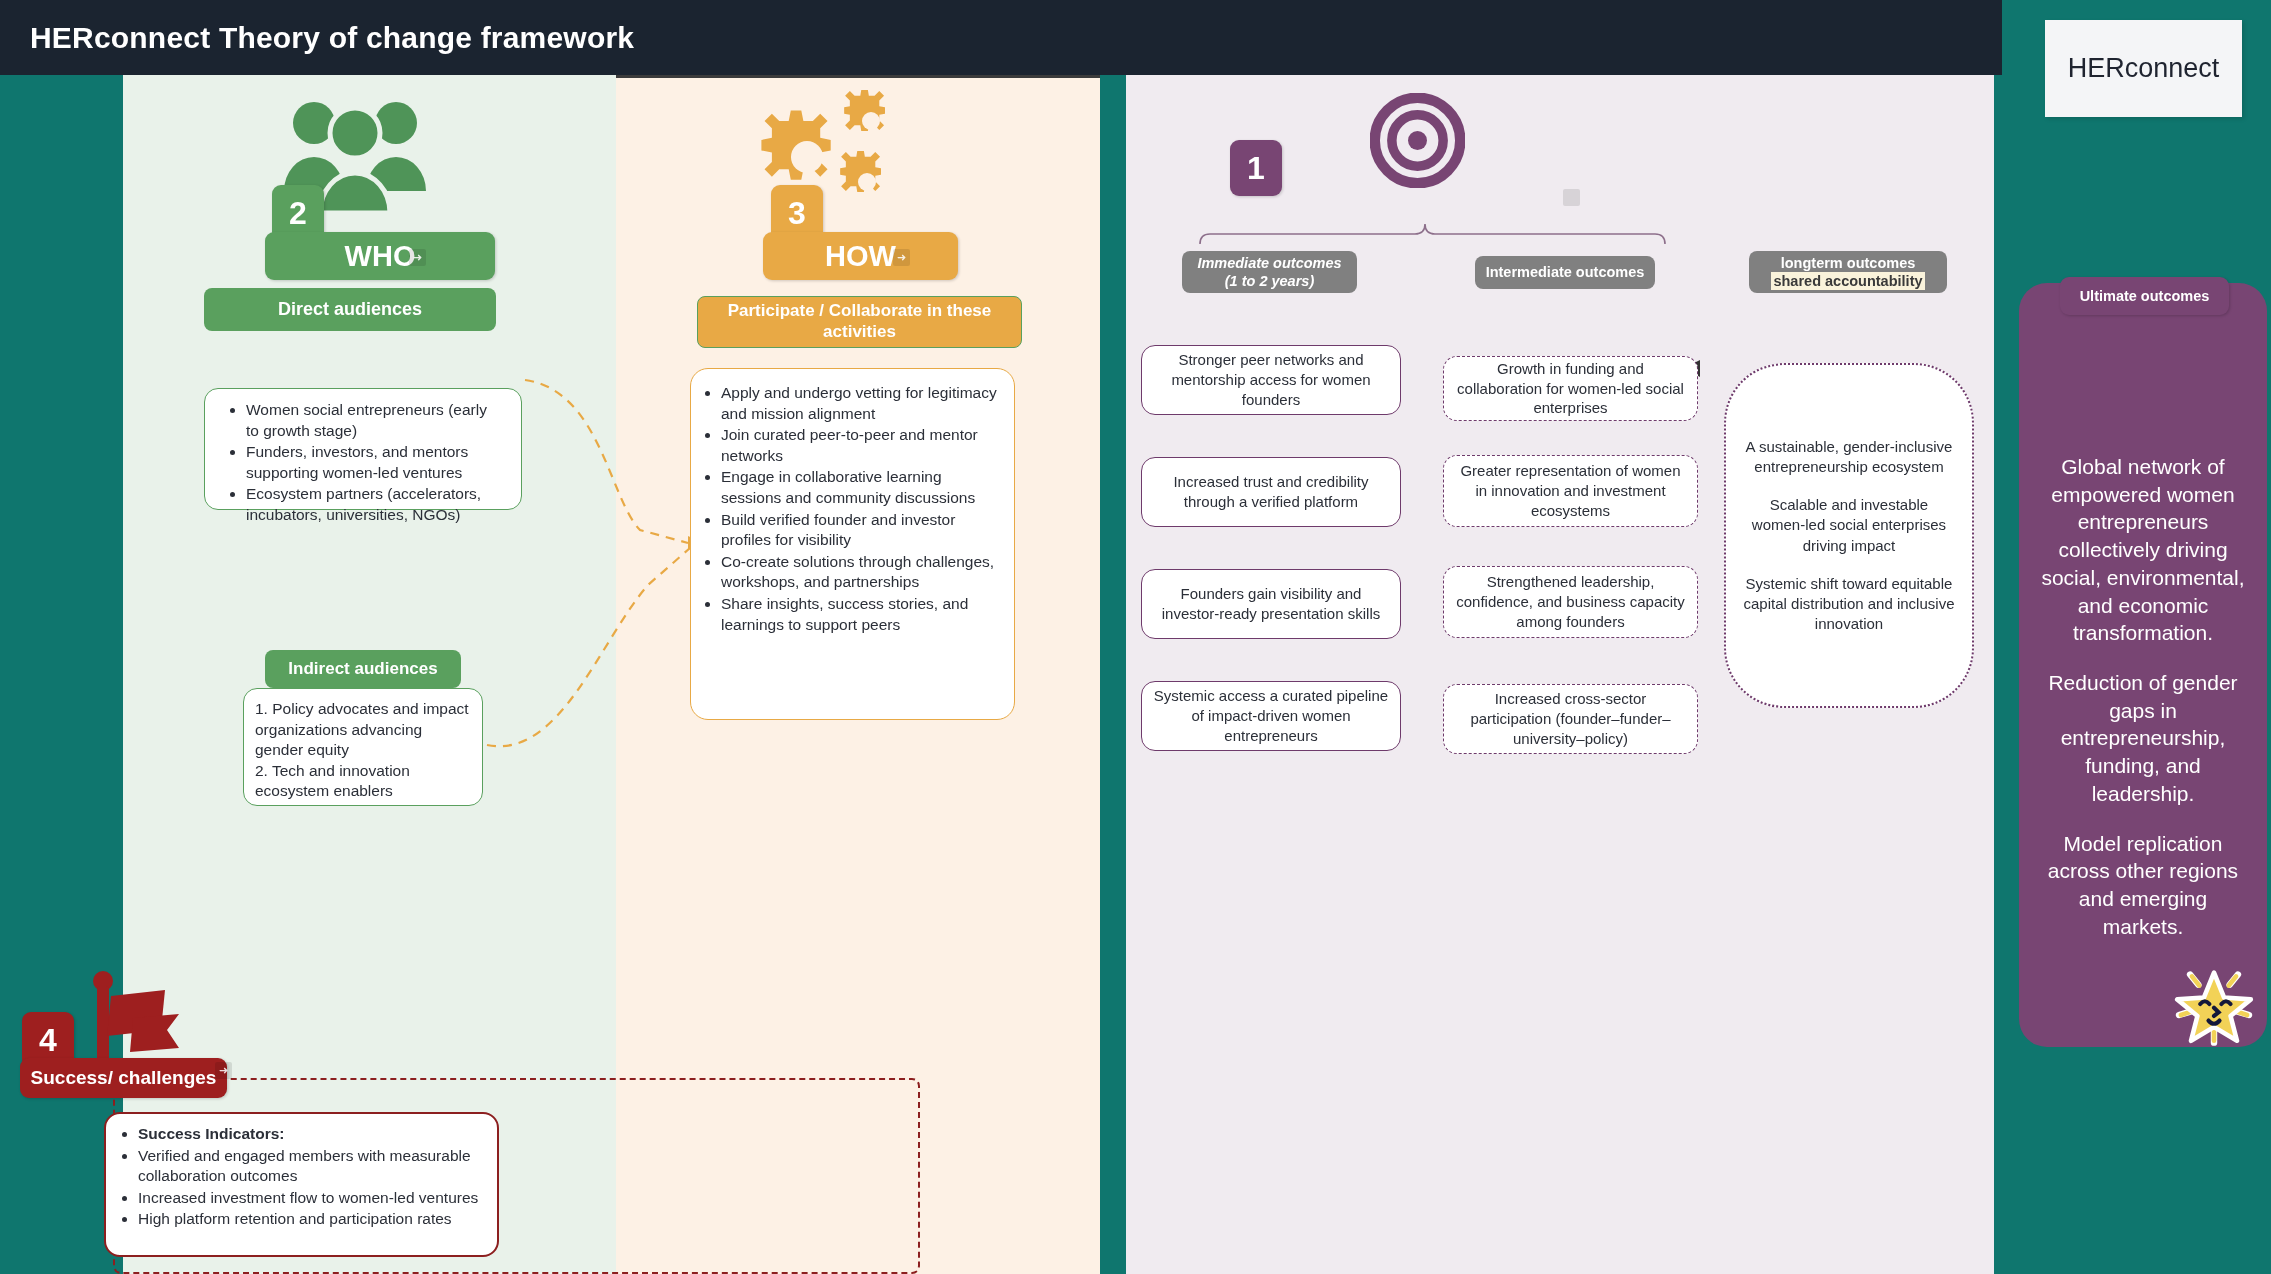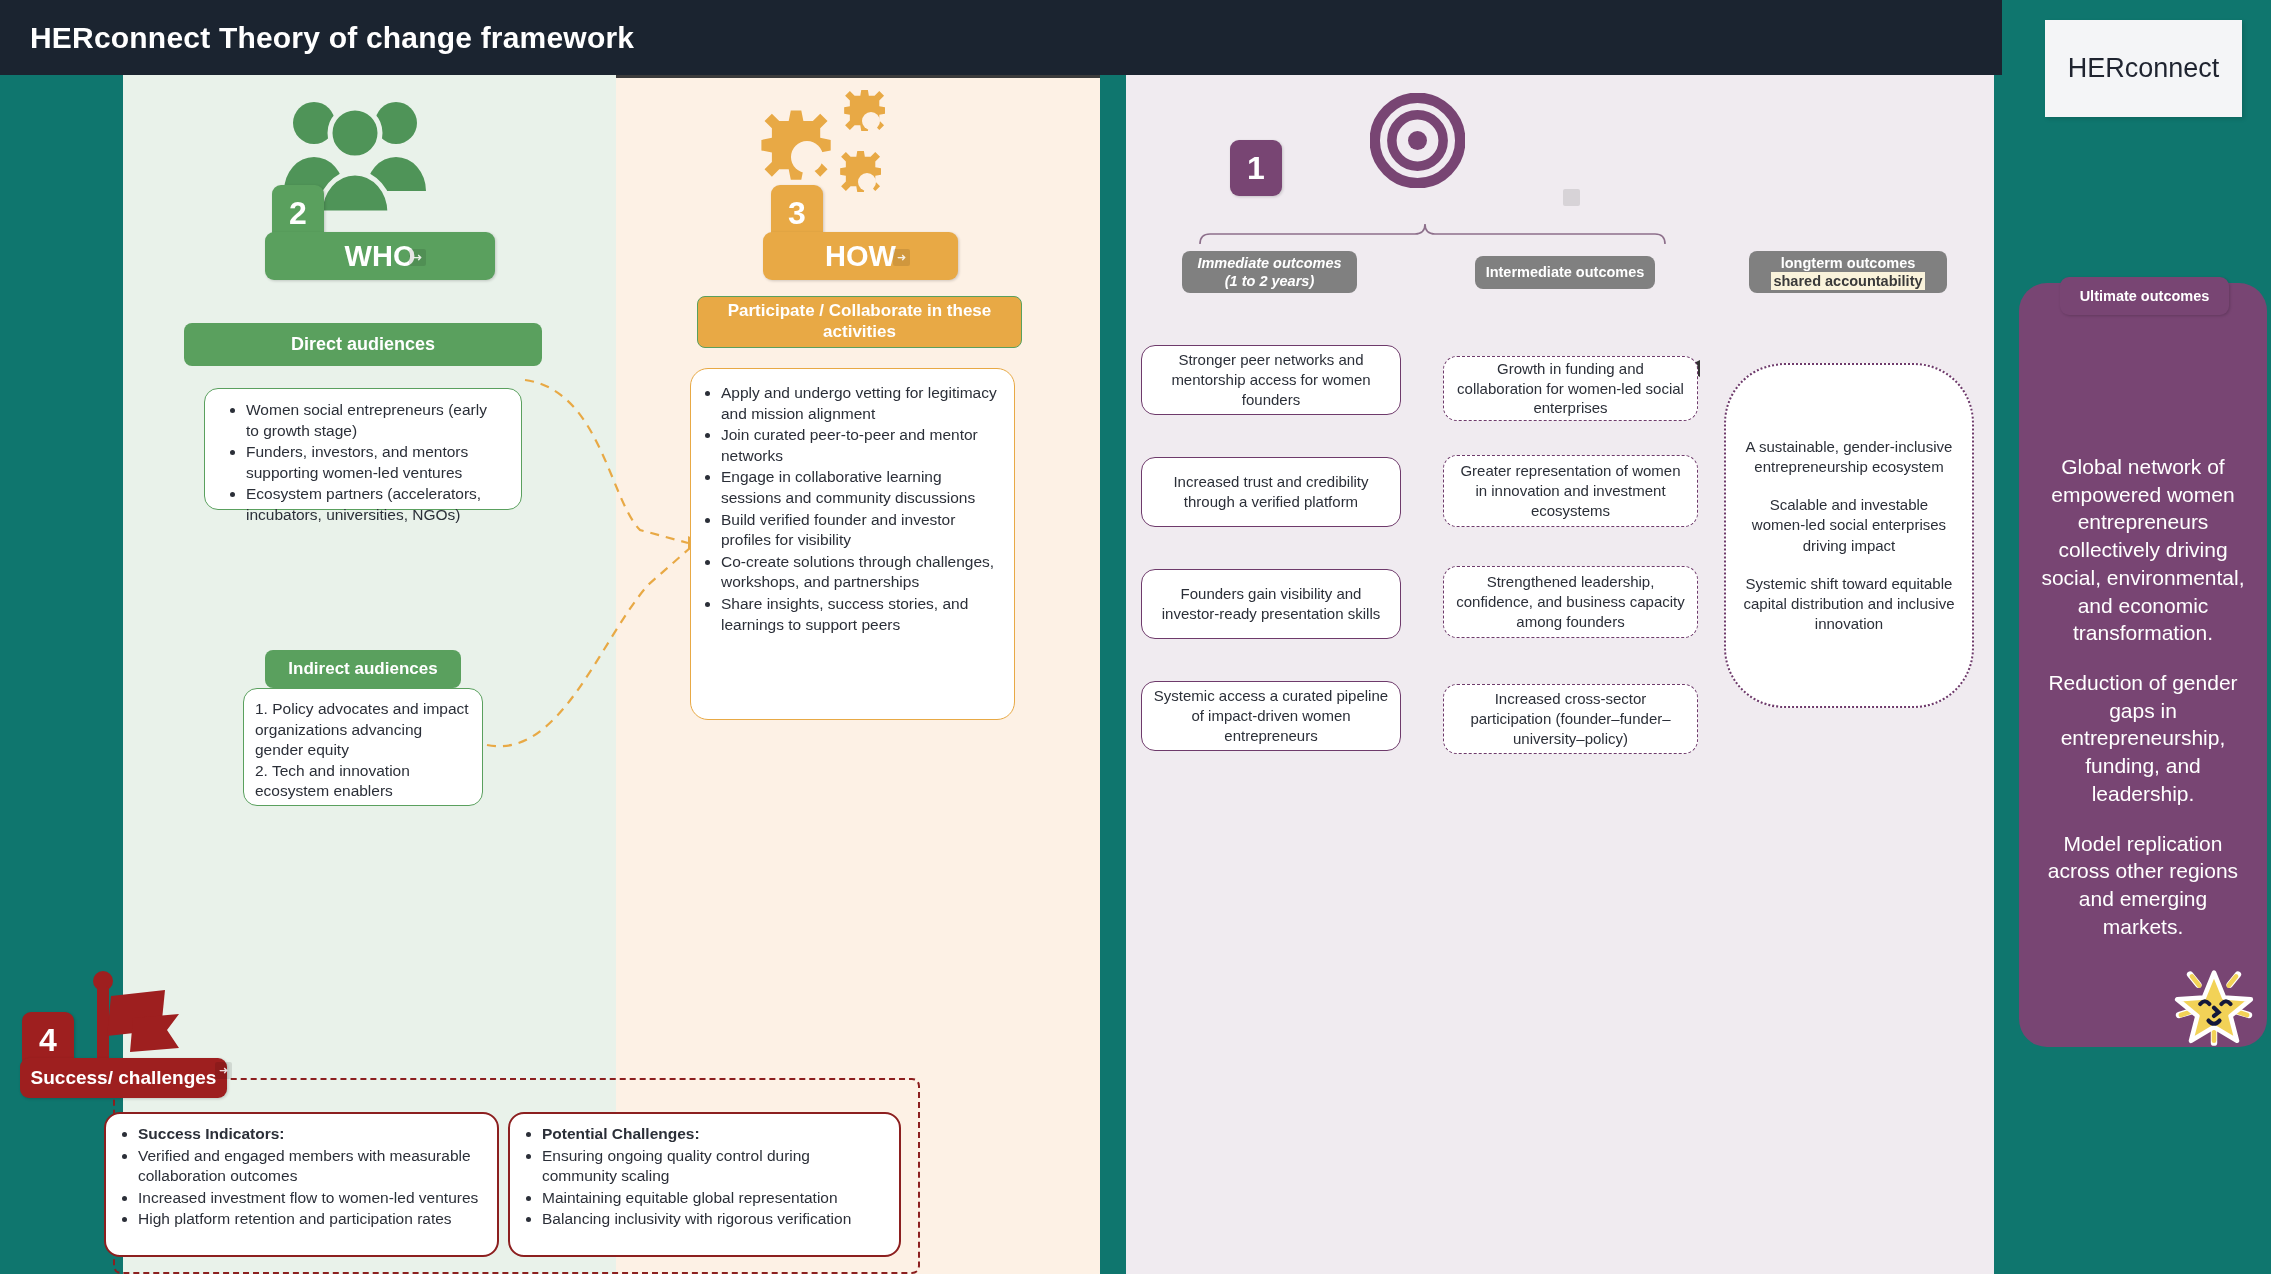--- a/index.html
+++ b/index.html
@@ -173,21 +173,21 @@
     <circle cx="85" cy="38" r="25" fill="#4f9458" stroke="#e9f2ea" stroke-width="5"></circle>
     <path d="M50 118 a35 40 0 0 1 70 0 z" fill="#4f9458" stroke="#e9f2ea" stroke-width="5"></path>
   </svg>
 
   <div class="num-chip" style="left:272px; top:185px; background:#5aa05e;">2</div>
   <div class="stage-bar" style="left:265px; top:232px; width:230px; height:48px; background:#5aa05e; font-size:29px;">
     <span>WHO</span>
   </div>
   <div class="mini-arrow" style="left:409px; top:249px;">➜</div>
 
-  <div class="sub-label" style="left:184px; top:288px; width:358px; height:43px; background:#5aa05e; font-size:18px;margin-top:35px;">
+  <div class="sub-label" style="left:204px; top:288px; width:292px; height:43px; background:#5aa05e; font-size:18px;">
     <span>Direct audiences</span>
   </div>
 
   <div class="card" style="left:204px; top:349px; width:318px; height:122px; border:1.6px solid #5aa05e; padding:11px 19px;margin-top:39px;">
     <ul>
       <li>Women social entrepreneurs (early to growth stage)</li>
       <li>Funders, investors, and mentors supporting women-led ventures</li>
       <li>Ecosystem partners (accelerators, incubators, universities, NGOs)</li>
     </ul>
   </div>
@@ -338,22 +338,14 @@
 
   <div class="sc-card" style="left:104px; top:1112px; width:395px; height:145px;">
     <ul>
       <li class="bold">Success Indicators:</li>
       <li>Verified and engaged members with measurable collaboration outcomes</li>
       <li>Increased investment flow to women-led ventures</li>
       <li>High platform retention and participation rates</li>
     </ul>
   </div>
 
-  <div class="sc-card" style="left:508px; top:1112px; width:393px; height:145px;">
-    <ul>
-      <li class="bold">Potential Challenges:</li>
-      <li>Ensuring ongoing quality control during community scaling</li>
-      <li>Maintaining equitable global representation</li>
-      <li>Balancing inclusivity with rigorous verification</li>
-    </ul>
-  </div>
 
 </div>
 
 </body></html>

